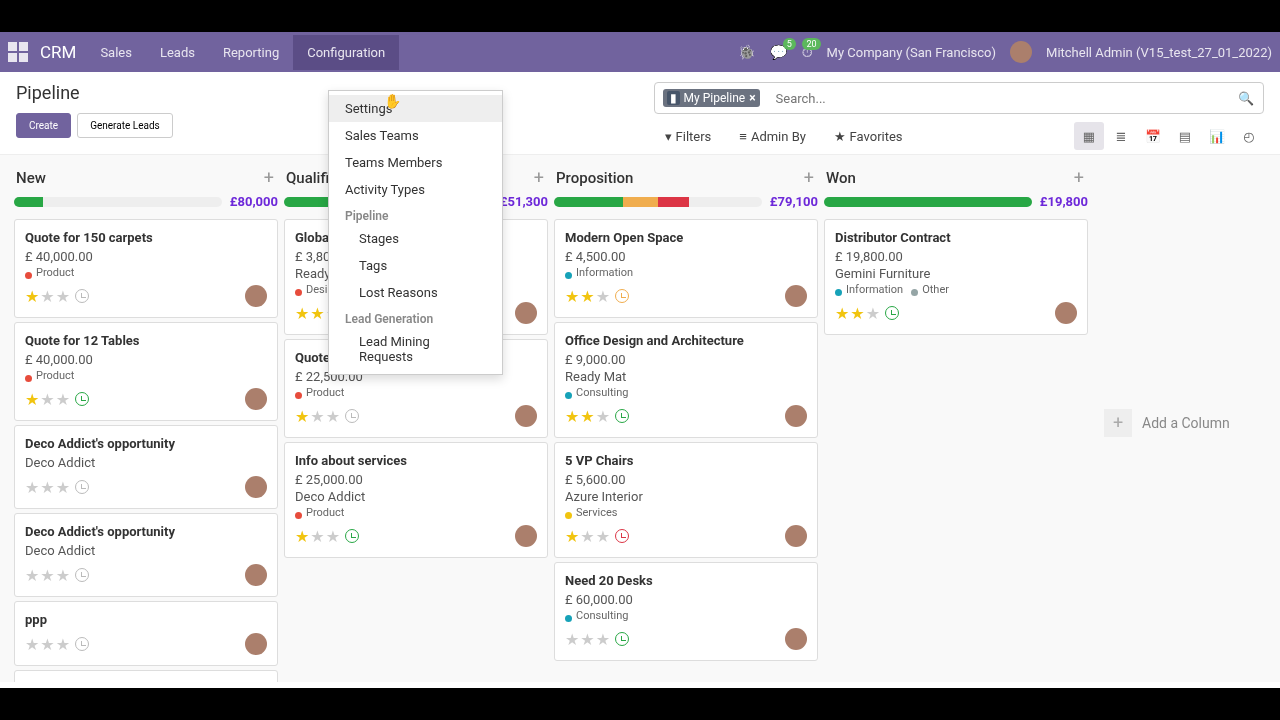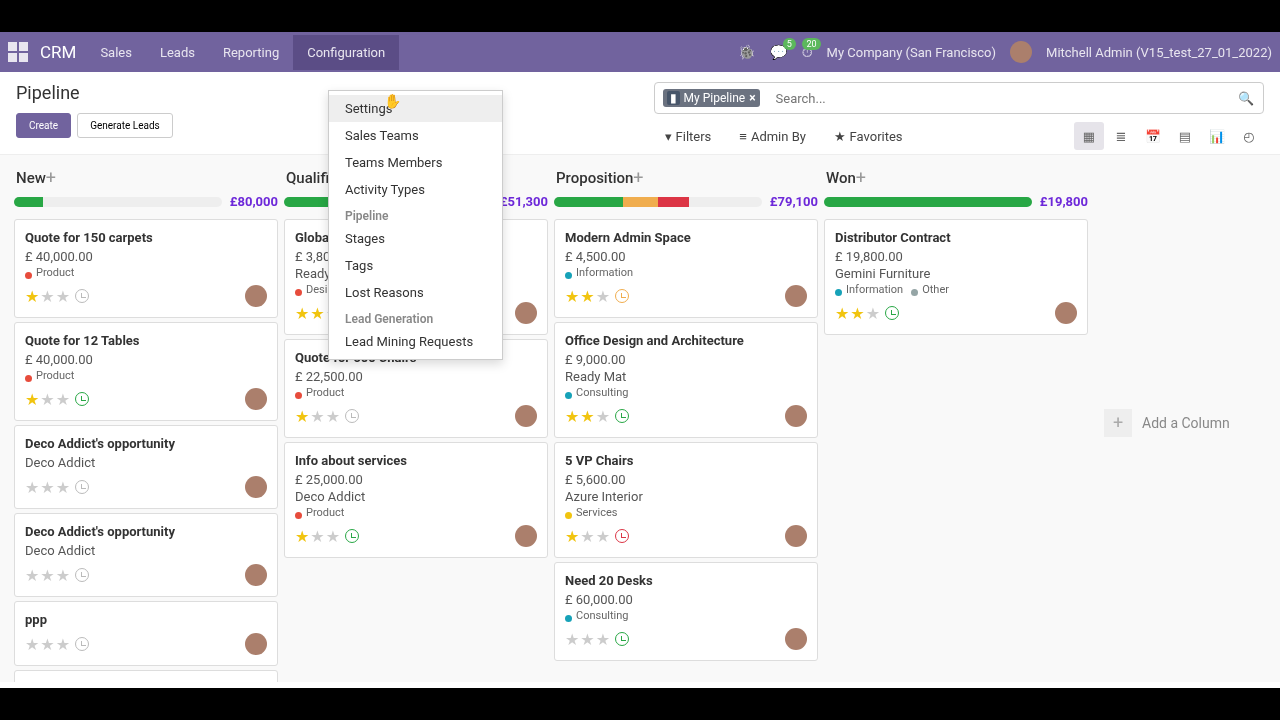--- a/index.html
+++ b/index.html
@@ -35,21 +35,21 @@
 .searchbox .mag{color:#888}
 .toolrow{display:flex;justify-content:space-between;align-items:center;margin-top:8px}
 .toolrow .left{display:flex;gap:6px}
 .toolbtn{padding:5px 10px;border:1px solid transparent;background:#fff;cursor:pointer;font-size:13px;color:#444;display:inline-flex;align-items:center;gap:4px}
 .views{display:flex;gap:2px}
 .viewbtn{width:30px;height:28px;display:flex;align-items:center;justify-content:center;color:#666;cursor:pointer;border-radius:3px}
 .viewbtn.active{background:#e6e4ea}
 
 .board{display:flex;gap:0;padding:8px 8px 0 14px;background:#f9f9f9;border-top:1px solid #eee;height:528px;overflow:hidden}
 .col{width:264px;margin-right:6px;flex-shrink:0}
-.colhead{display:flex;justify-content:flex-start;align-items:center;padding:4px 4px 6px 2px}
+.colhead{display:flex;justify-content:space-between;align-items:center;padding:4px 4px 6px 2px}
 .colhead h3{font-size:15px;font-weight:500;color:#333}
 .colhead .plus{color:#999;font-size:18px;cursor:pointer}
 .progress-row{display:flex;align-items:center;gap:8px;margin-bottom:10px}
 .progress{flex:1;height:10px;background:#eee;border-radius:6px;overflow:hidden;display:flex}
 .seg{height:100%}
 .green{background:#28a745}
 .orange{background:#f0ad4e}
 .red{background:#dc3545}
 .total{font-weight:700;font-size:13px;color:#6d28d9}
 
@@ -76,21 +76,21 @@
 .clock.none{color:#bbb}
 .avatar{width:22px;height:22px;border-radius:50%;background:#ab7f6c}
 
 .addcol{display:flex;align-items:center;gap:10px;color:#888;font-size:14px;padding:8px 10px}
 .addcol .box{width:28px;height:28px;background:#eee;display:flex;align-items:center;justify-content:center;font-size:18px;color:#aaa}
 
 .dropdown{position:absolute;top:90px;left:328px;width:175px;background:#fff;border:1px solid #ccc;box-shadow:0 4px 10px rgba(0,0,0,0.15);z-index:100;padding:4px 0}
 .dropdown .item{padding:6px 16px;font-size:13px;cursor:pointer;color:#333}
 .dropdown .item:hover,.dropdown .item.hov{background:#eee}
 .dropdown .section{padding:6px 16px 2px;font-size:12px;color:#888;font-weight:600}
-.dropdown .sub{padding-left:16px}
+.dropdown .sub{padding-left:30px}
 .cursor{position:absolute;top:93px;left:384px;font-size:14px;z-index:101;pointer-events:none}
 </style>
 </head>
 <body>
 
 <div class="blackbar"></div>
 
 <div class="navbar">
   <div class="apps">
       <span></span>
@@ -305,21 +305,21 @@
       </div>
       <div class="progress-row">
         <div class="progress">
           <div class="seg green" style="width:33%"></div>
           <div class="seg orange" style="width:17%"></div>
           <div class="seg red" style="width:15%"></div>
         </div>
         <span class="total">£79,100</span>
       </div>
       <div class="card">
-        <div class="title">Modern Admin Space</div>
+        <div class="title">Modern Open Space</div>
         <div class="amt">£ 4,500.00</div>
         <div class="tags">
           <span class="tag"><span class="dot teal"></span>Information</span>
         </div>
         <div class="foot">
           <div class="stars">
             <span class="star on">★</span>
             <span class="star on">★</span>
             <span class="star ">★</span>
             <span class="clock warn"></span>

